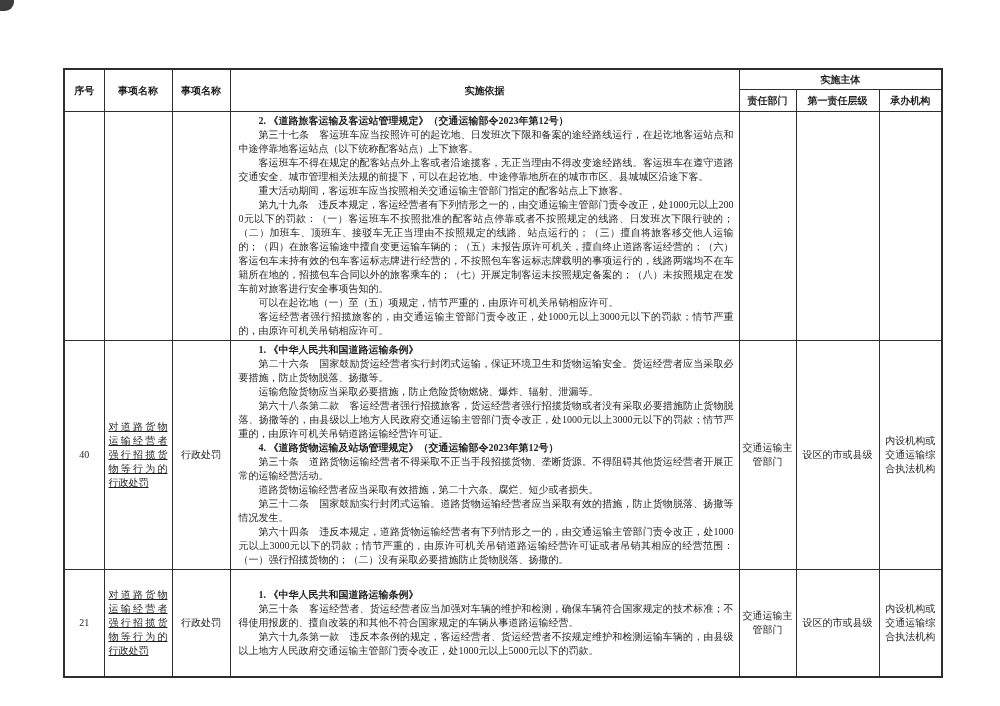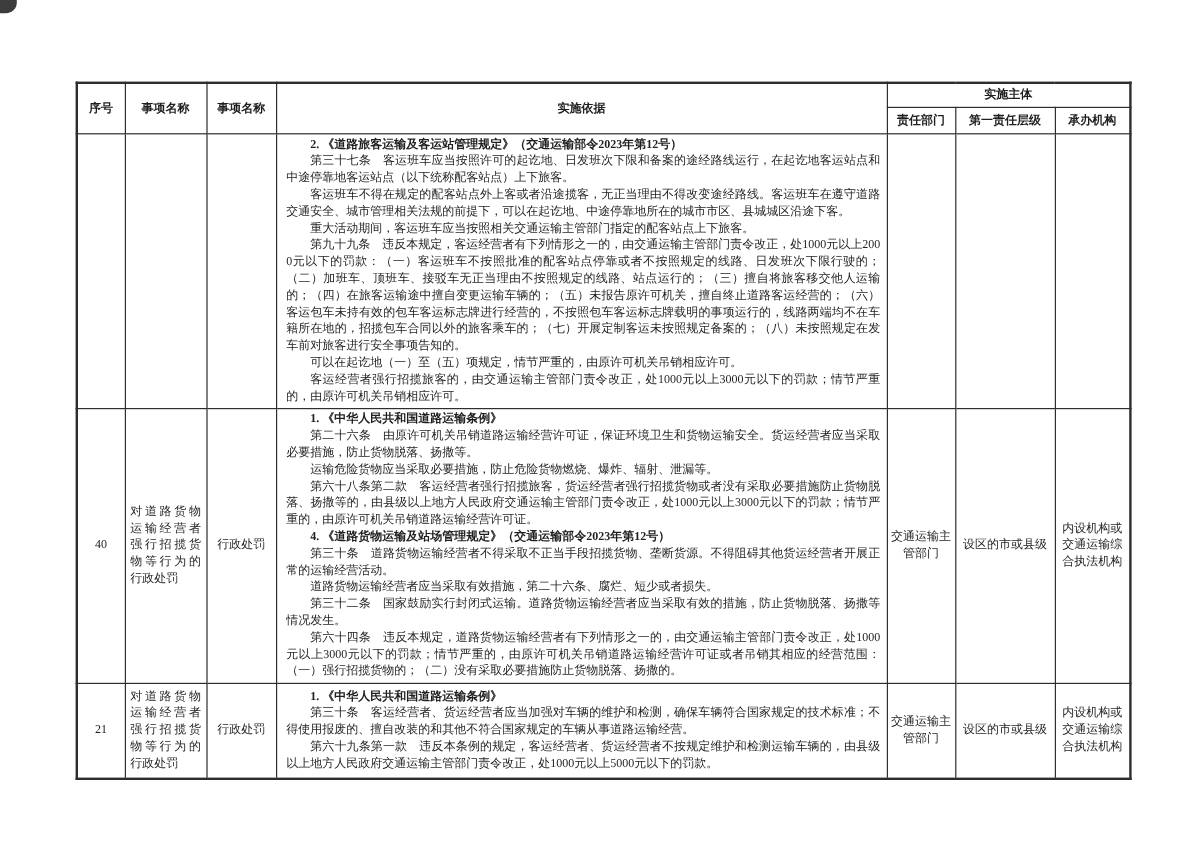--- a/index.html
+++ b/index.html
@@ -40,21 +40,22 @@
   }
   .doc-table thead tr.h1 th { height: 19px; }
   .doc-table thead tr.h2 th { height: 21px; }
   td.center-cell {
     text-align: center;
     padding: 2px 3px;
   }
   td.name-cell {
     text-align: justify;
     text-justify: inter-character;
-    padding: 4px 4px;
+    padding: 18px 4px;
+    text-decoration: underline;
   }
   td.basis {
     vertical-align: middle;
     padding: 2px 5px 2px 8px;
     text-align: justify;
     text-justify: inter-character;
     margin-left: 16px;
   }
   td.basis p {
     margin: 0;
@@ -108,21 +109,21 @@
         <td class="center-cell"></td>
         <td class="center-cell"></td>
         <td class="center-cell"></td>
       </tr>
       <tr>
         <td class="center-cell">40</td>
         <td class="name-cell">对道路货物运输经营者强行招揽货物等行为的行政处罚</td>
         <td class="center-cell">行政处罚</td>
         <td class="basis">
           <p class="bold">1. 《中华人民共和国道路运输条例》</p>
-          <p>第二十六条　由原许可机关吊销道路运输经营许可证，保证环境卫生和货物运输安全。货运经营者应当采取必要措施，防止货物脱落、扬撒等。</p>
+          <p>第二十六条　国家鼓励货运经营者实行封闭式运输，保证环境卫生和货物运输安全。货运经营者应当采取必要措施，防止货物脱落、扬撒等。</p>
           <p>运输危险货物应当采取必要措施，防止危险货物燃烧、爆炸、辐射、泄漏等。</p>
           <p>第六十八条第二款　客运经营者强行招揽旅客，货运经营者强行招揽货物或者没有采取必要措施防止货物脱落、扬撒等的，由县级以上地方人民政府交通运输主管部门责令改正，处1000元以上3000元以下的罚款；情节严重的，由原许可机关吊销道路运输经营许可证。</p>
           <p class="bold">4. 《道路货物运输及站场管理规定》（交通运输部令2023年第12号）</p>
           <p>第三十条　道路货物运输经营者不得采取不正当手段招揽货物、垄断货源。不得阻碍其他货运经营者开展正常的运输经营活动。</p>
           <p>道路货物运输经营者应当采取有效措施，第二十六条、腐烂、短少或者损失。</p>
           <p>第三十二条　国家鼓励实行封闭式运输。道路货物运输经营者应当采取有效的措施，防止货物脱落、扬撒等情况发生。</p>
           <p>第六十四条　违反本规定，道路货物运输经营者有下列情形之一的，由交通运输主管部门责令改正，处1000元以上3000元以下的罚款；情节严重的，由原许可机关吊销道路运输经营许可证或者吊销其相应的经营范围：（一）强行招揽货物的；（二）没有采取必要措施防止货物脱落、扬撒的。</p>
         </td>
         <td class="center-cell">交通运输主管部门</td>
         <td class="center-cell">设区的市或县级</td>

